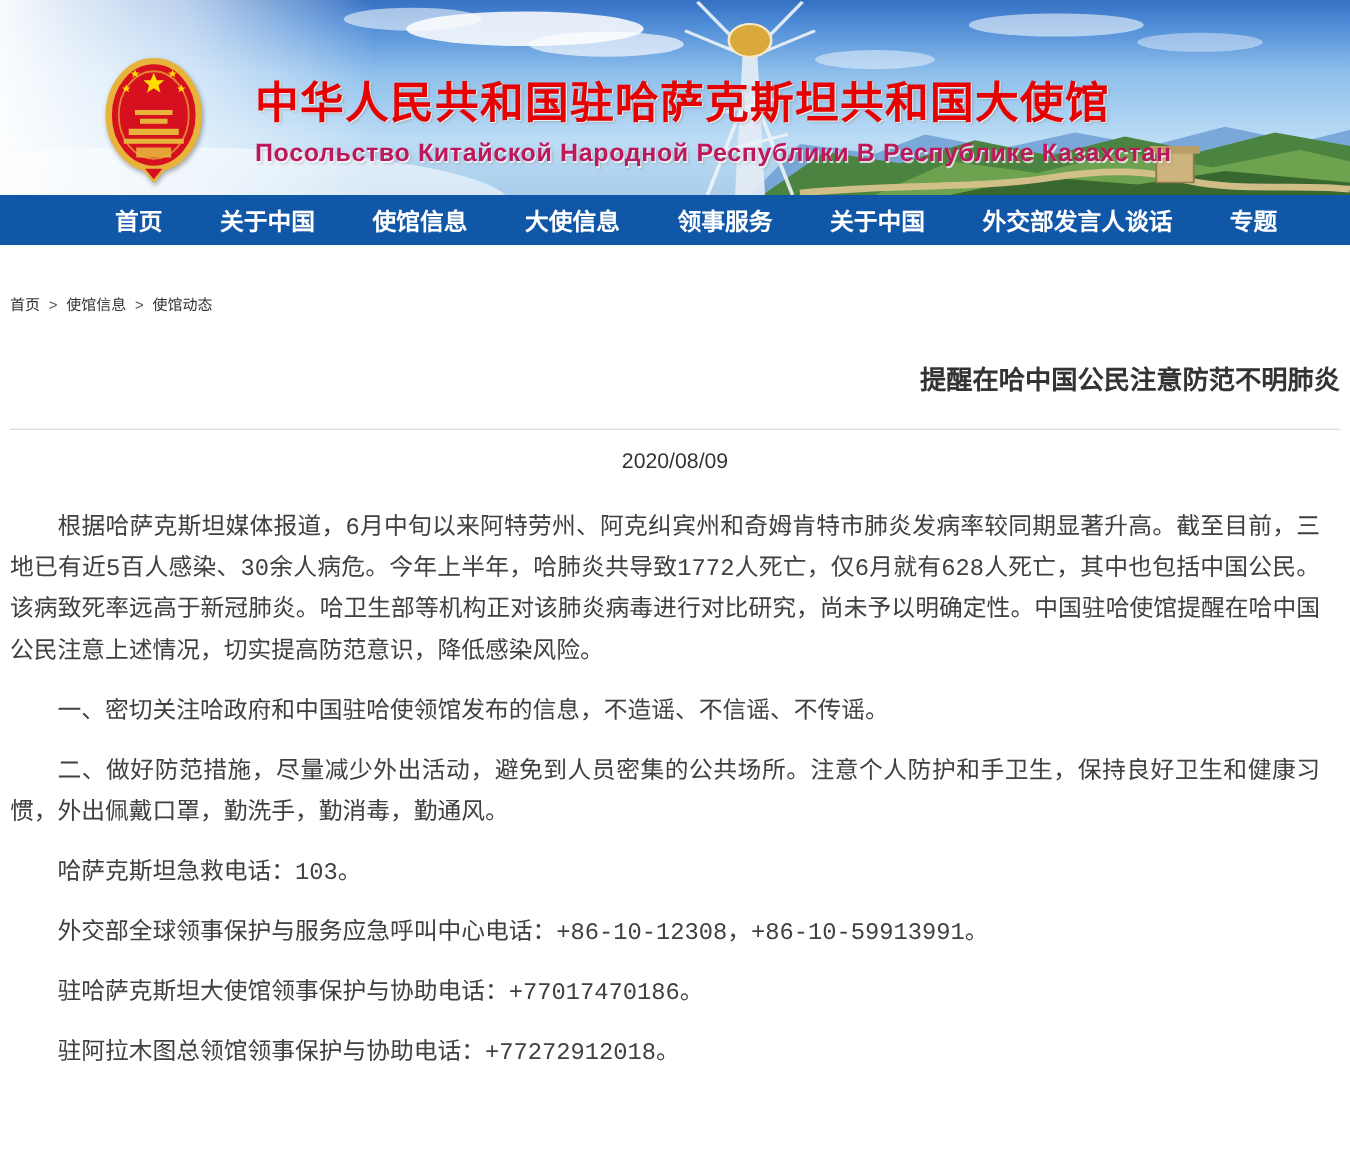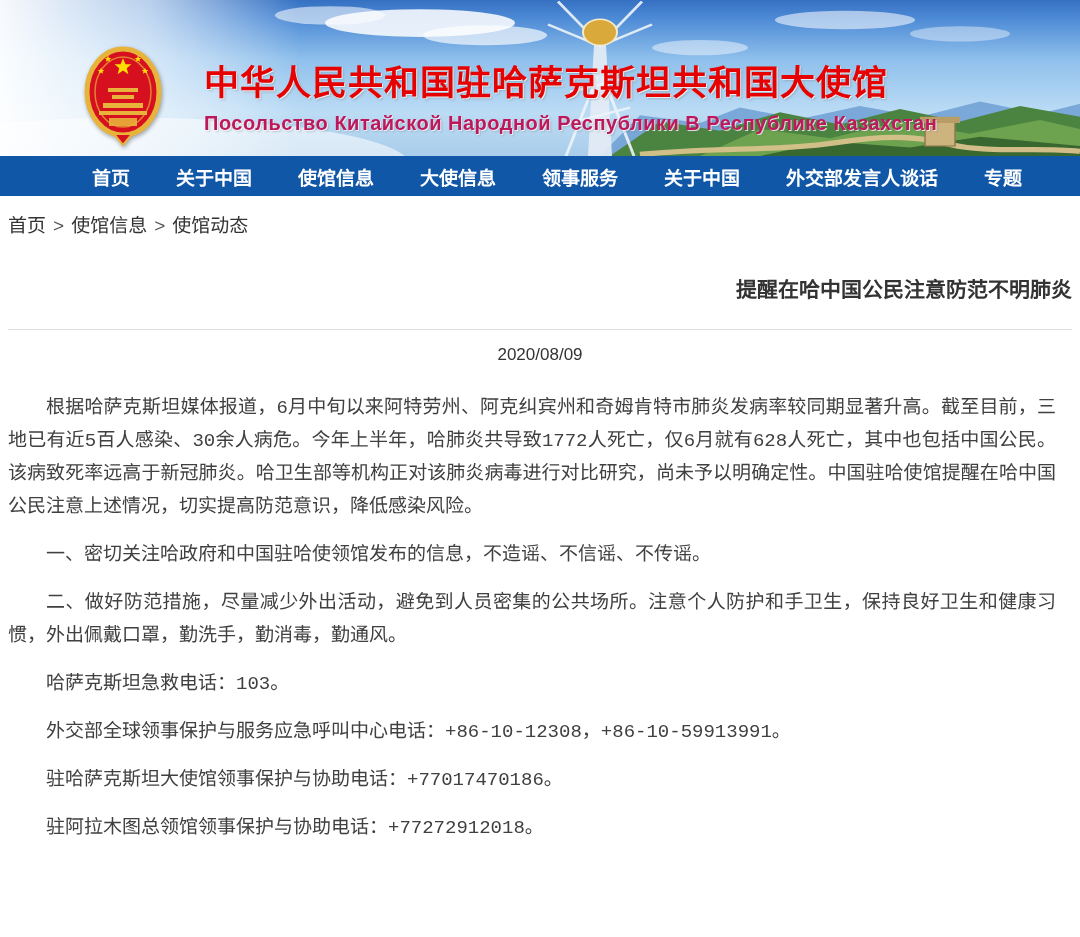--- a/index.html
+++ b/index.html
@@ -31,21 +31,21 @@
     width: 1080px; height: 40px; background: #1157a8;
     display: flex; align-items: center; justify-content: space-between;
     padding: 0 58px 0 92px;
   }
   .nav a {
     color: #ffffff; font-weight: bold; font-size: 19px;
     text-decoration: none; white-space: nowrap; cursor: pointer;
   }
 
   
-  .breadcrumb { padding: 14px 8px 6px 8px; font-size: 19px; color: #333333; }
+  .breadcrumb { padding: 14px 8px 6px 8px; font-size: 12px; color: #333333; margin-top: 24px; }
   .breadcrumb a { color: #333333; text-decoration: none; cursor: pointer; }
   .breadcrumb .sep { margin: 0 7px; color: #555; }
 
   
   .article { padding: 0 8px; }
   .article-title {
     text-align: right; font-size: 21px; font-weight: bold; color: #333333;
     margin: 30px 0 26px 0;
   }
   .title-divider { border: none; border-top: 1px solid #dcdcdc; margin: 0; height: 0; }

